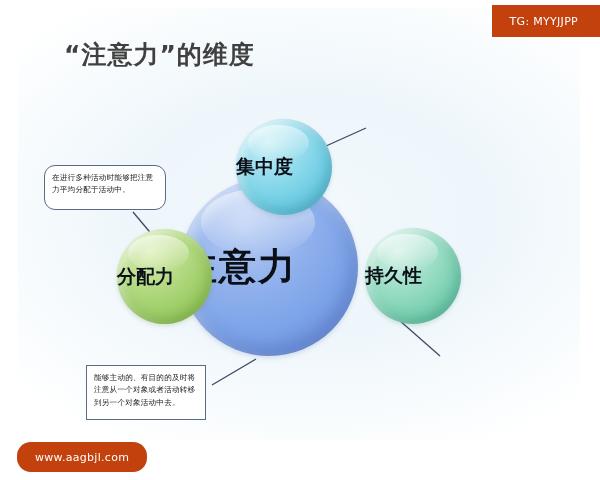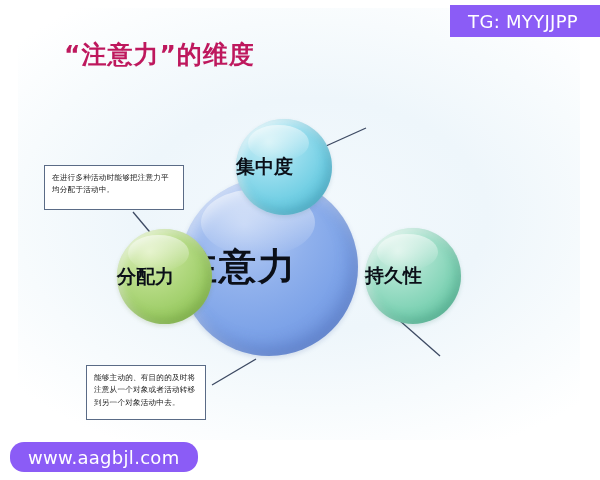--- a/index.html
+++ b/index.html
@@ -33,21 +33,21 @@
       linear-gradient(160deg, #fbfdfe 0%, #f2f8fc 40%, #fdfefe 100%);
   }
 
   
   #title {
     position: absolute;
     left: 64px;
     top: 38px;
     font-size: 25px;
     font-weight: bold;
-    color: #be185d;
+    color: #404040;
     letter-spacing: 1px;
     white-space: nowrap;
   }
 
   
   #connectors {
     position: absolute;
     left: 0; top: 0;
     width: 600px; height: 480px;
     pointer-events: none;
@@ -143,34 +143,35 @@
     border: 1px solid #5a6b86;
     color: #1a1a1a;
     font-size: 7.6px;
     line-height: 1.62;
     padding: 6px 7px 5px 7px;
     letter-spacing: .2px;
     z-index: 5;
   }
 
   #callout-top-right  { left: 365px; top: 103px; width: 123px; height: 52px; }
-  #callout-left       { left: 44px;  top: 165px; width: 140px; height: 45px; }
+  #callout-left       { left: 44px;  top: 165px; width: 122px; height: 45px; border-radius: 11px; }
   #callout-bottom-left{ left: 86px;  top: 365px; width: 120px; height: 55px; }
   #callout-bottom-right{ left: 409px; top: 355px; width: 131px; height: 52px; }
 
   
   .watermark {
     position: absolute;
-    background: #8b5cf6;
+    background: #c2410c;
     color: #ffffff;
     display: flex;
     align-items: center;
-    font-size: 18px;
+    font-size: 11px;
     letter-spacing: .3px;
     z-index: 20;
+    margin-left: 7px;
   }
   #watermark-tg {
     right: 0; top: 5px;
     height: 32px;
     padding: 0 22px 0 18px;
   }
   #watermark-site {
     left: 10px; bottom: 8px;
     height: 30px;
     padding: 0 18px 0 18px;

